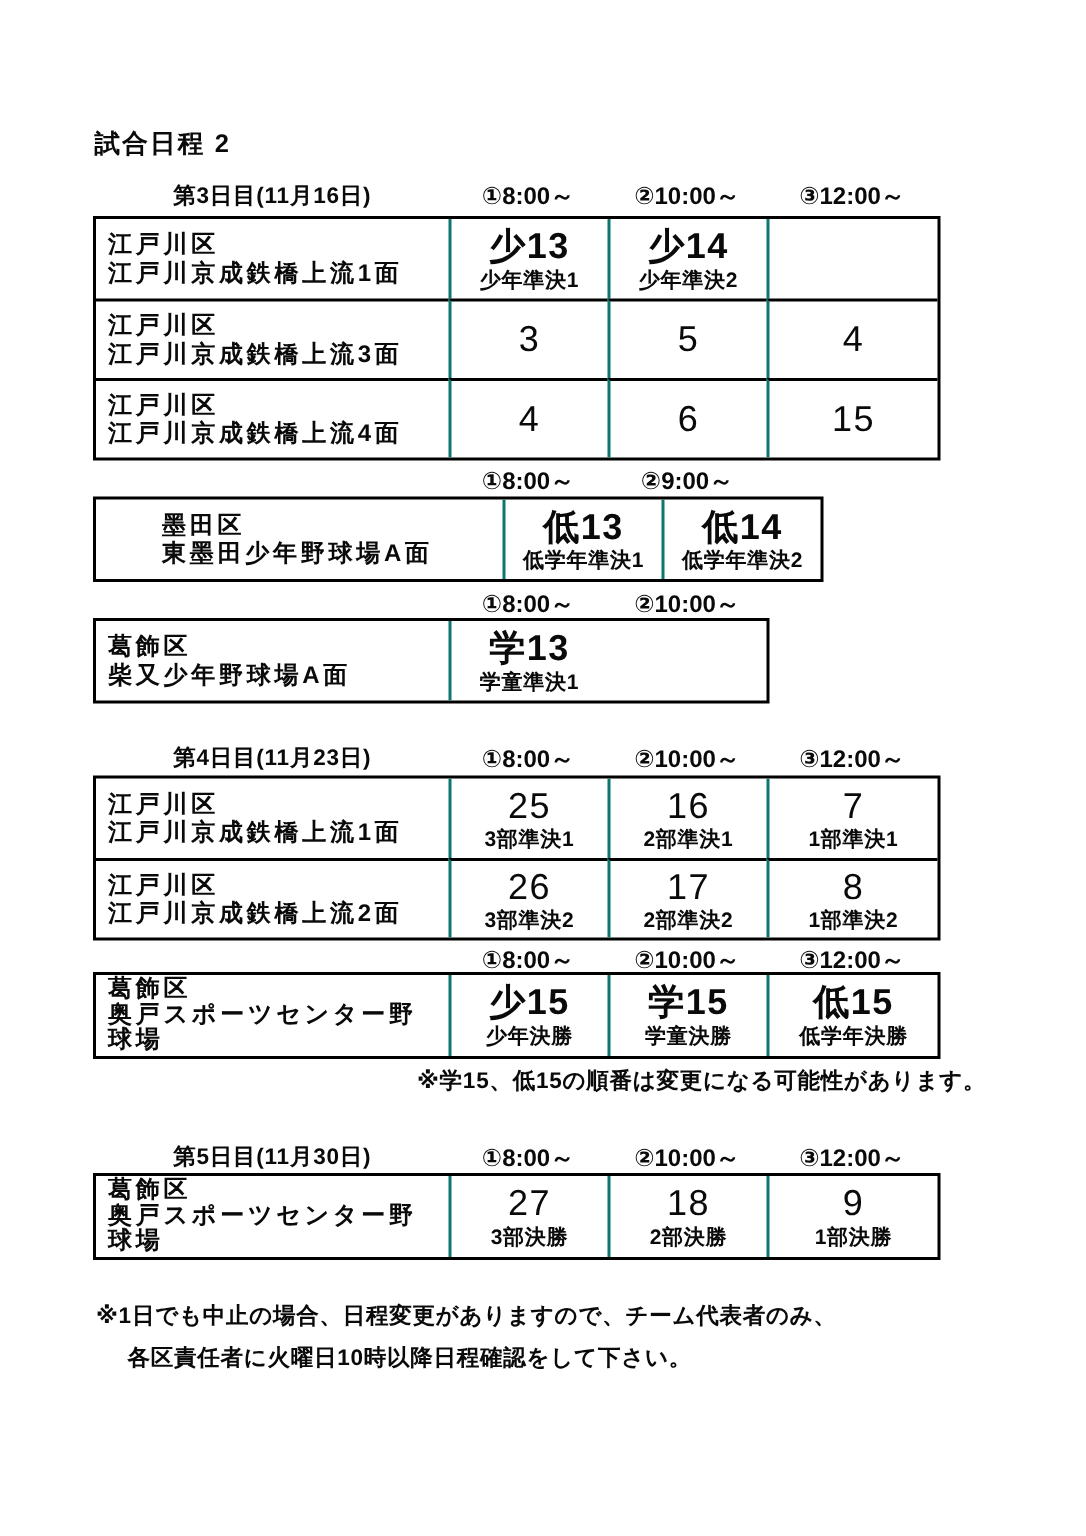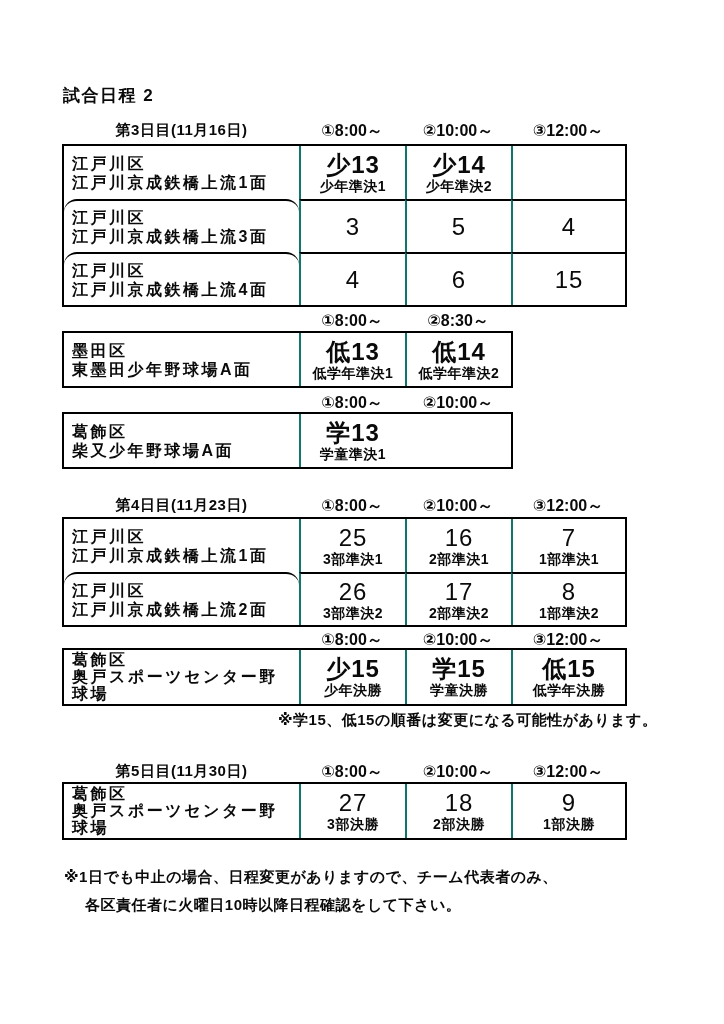--- a/index.html
+++ b/index.html
@@ -19,21 +19,21 @@
   .hdr > div { text-align:center; font-weight:700; white-space:nowrap; }
   .day  { font-size:15px; letter-spacing:0.5px; }
   .time { font-size:16px; }
 
   
   .tbl { display:grid; border:2px solid #000; grid-auto-rows:53px; left:62px; background:#fff; }
   .tbl.c4 { grid-template-columns:235px 106px 106px 114px; }
   .tbl.c3 { grid-template-columns:235px 106px 106px; }
   .tbl.tall { grid-auto-rows:54px; }
   .cell { border-left:2px solid #0f766e; display:flex; flex-direction:column; align-items:center; justify-content:center; overflow:hidden; }
-  .vcell { border-left:none; align-items:flex-start; justify-content:center; padding-left:8px; padding-right:20px;border-radius:13px; }
+  .vcell { border-left:none; align-items:flex-start; justify-content:center; padding-left:8px; padding-right:20px; }
   .rt { border-top:2px solid #000; }
   .vline { font-size:16px; font-weight:700; letter-spacing:2.5px; line-height:19px; white-space:nowrap; }
   .tall .vcell { justify-content:flex-start; padding-top:1px; }
   .tall .vline { line-height:17px; white-space:normal; }
   .main { font-size:24px; font-weight:700; line-height:26px; letter-spacing:1px; white-space:nowrap; }
   .main.num { font-weight:400; }
   .sub { font-size:14px; font-weight:700; line-height:16px; letter-spacing:0.5px; white-space:nowrap; }
   .note { font-size:15px; font-weight:700; letter-spacing:0.5px; white-space:nowrap;text-align:right; }
 </style>
 </head>
@@ -91,24 +91,24 @@
       <div class="main num">6</div>
     </div>
     <div class="cell rt">
       <div class="main num">15</div>
     </div>
   </div>
 
   <div class="abs hdr c3" style="top:311px;">
     <div class="day"></div>
     <div class="time">①8:00～</div>
-    <div class="time">②8:30～</div>
-  </div>
-
-  <div class="abs tbl c3" style="top:331px;">
+    <div class="time">②9:00～</div>
+  </div>
+
+  <div class="abs tbl c3" style="top:331px;padding-left:36px;">
     <div class="cell vcell">
       <div class="vline">墨田区</div>
       <div class="vline">東墨田少年野球場A面</div>
     </div>
     <div class="cell">
       <div class="main">低13</div>
       <div class="sub">低学年準決1</div>
     </div>
     <div class="cell">
       <div class="main">低14</div>

